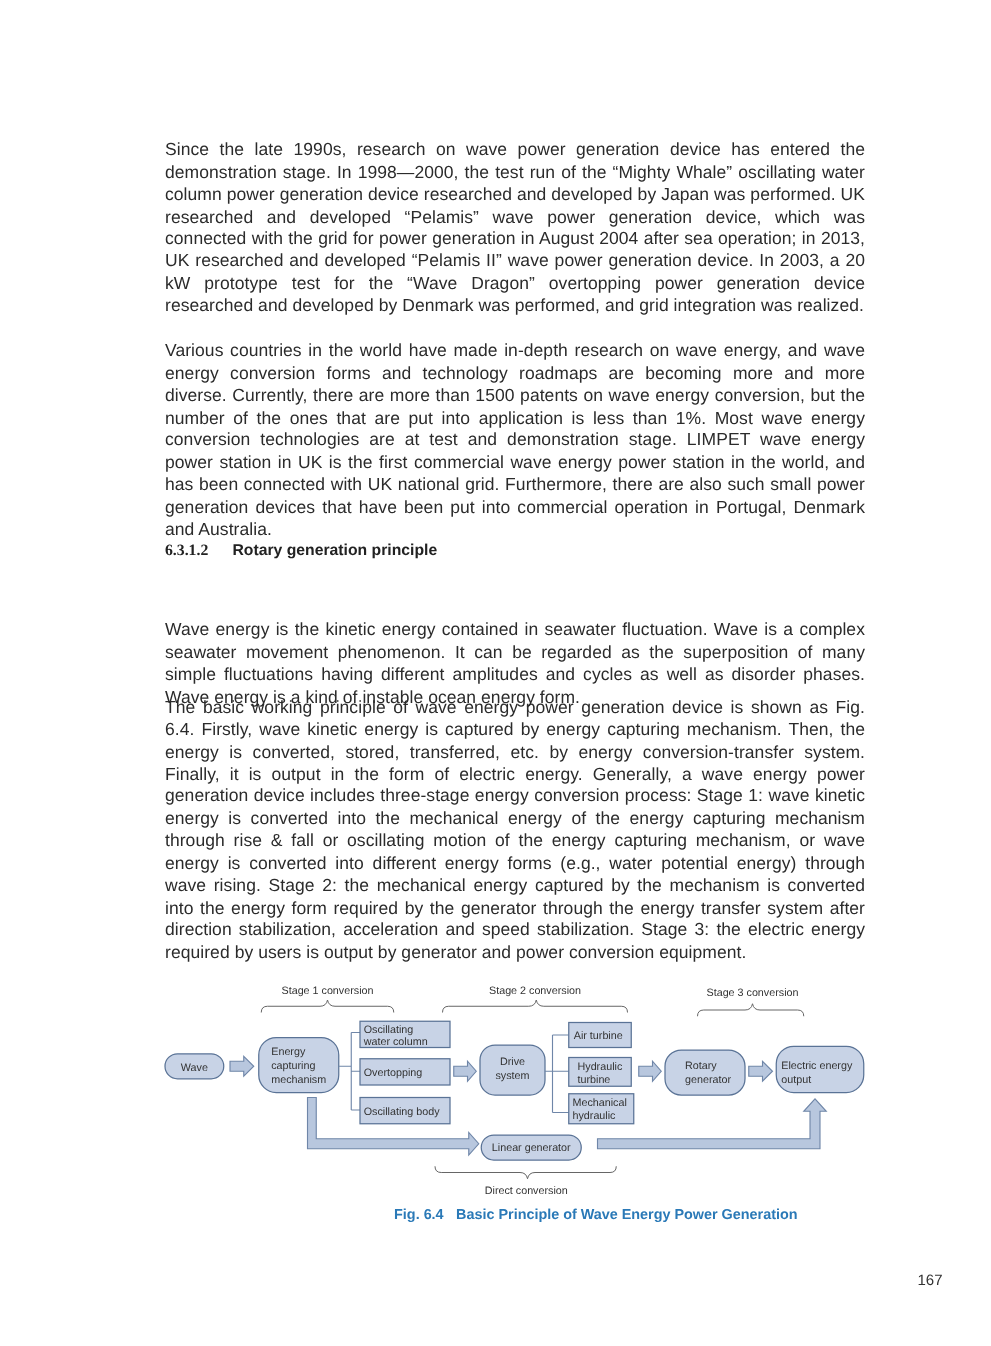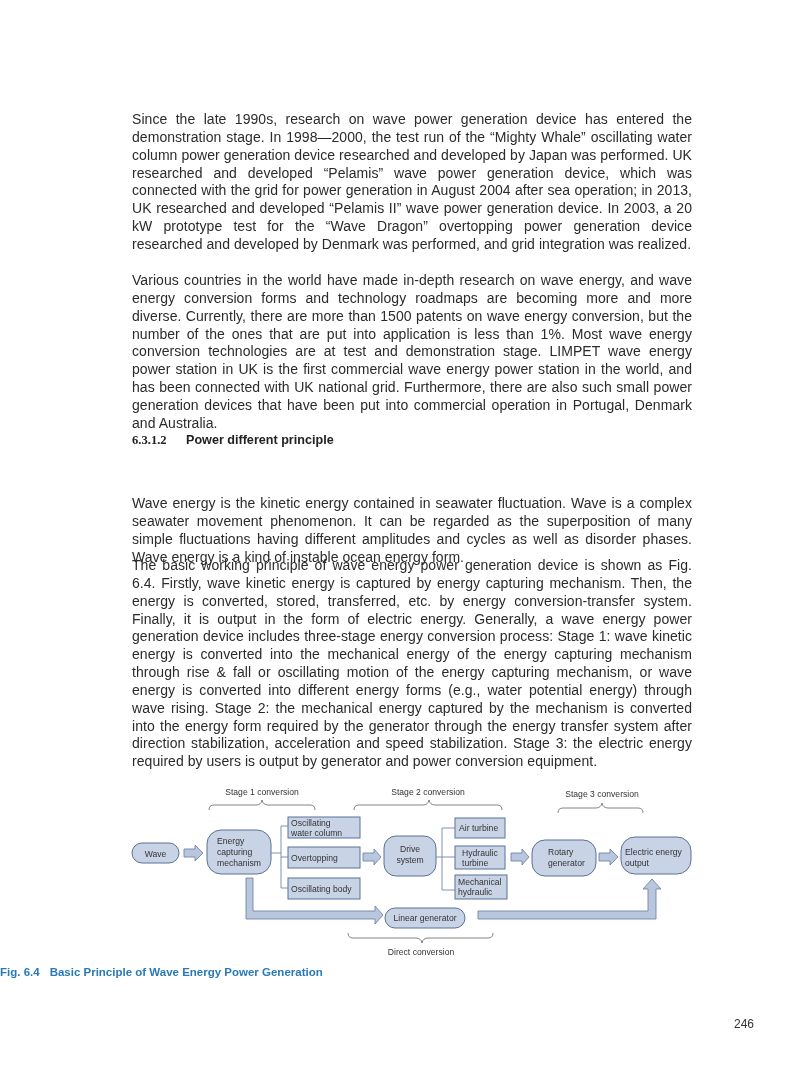--- a/index.html
+++ b/index.html
@@ -6,34 +6,34 @@
   body { width: 793px; height: 1077px; position: relative; overflow: hidden;
          font-family: "Liberation Sans", sans-serif; color: #2b2b2b; }
   .para { position: absolute; left: 132px; width: 560px; font-size: 14px;
           line-height: 17.85px; text-align: justify; margin: 0; letter-spacing: 0.05px; }
   .heading { position: absolute; left: 132px; top: 433px; font-size: 12.6px;
              font-weight: bold; margin: 0; color: #222; }
   .heading .num { display: inline-block; width: 54px; font-family: Liberation Serif, serif; }
   .page-number { position: absolute; left: 734px; top: 1017px; font-size: 12px; color: #333; }
   .figure { position: absolute; left: 0; top: 780px; width: 630px; height: 200px; }
   .figure svg { position: absolute; left: 0; top: 0; }
-  .fig-caption { position: absolute; left: 0; width: 638px; top: 966px; text-align: left;
+  .fig-caption { position: absolute; left: 0; width: 638px; top: 966px; text-align: right;
                  font-size: 11.5px; font-weight: bold; color: #2a79b7; }
   .fig-caption .lbl { margin-right: 10px; }
   .node-text { font-family: "Liberation Sans", sans-serif; font-size: 8.6px; fill: #333; }
   .stage-text { font-family: "Liberation Sans", sans-serif; font-size: 8.6px; fill: #333; }
 </style>
 </head>
 <body>
 
 <p class="para" style="top:111px;">Since the late 1990s, research on wave power generation device has entered the demonstration stage. In 1998—2000, the test run of the “Mighty Whale” oscillating water column power generation device researched and developed by Japan was performed. UK researched and developed “Pelamis” wave power generation device, which was connected with the grid for power generation in August 2004 after sea operation; in 2013, UK researched and developed “Pelamis II” wave power generation device. In 2003, a 20 kW prototype test for the “Wave Dragon” overtopping power generation device researched and developed by Denmark was performed, and grid integration was realized.</p>
 <p class="para" style="top:272px;">Various countries in the world have made in-depth research on wave energy, and wave energy conversion forms and technology roadmaps are becoming more and more diverse. Currently, there are more than 1500 patents on wave energy conversion, but the number of the ones that are put into application is less than 1%. Most wave energy conversion technologies are at test and demonstration stage. LIMPET wave energy power station in UK is the first commercial wave energy power station in the world, and has been connected with UK national grid. Furthermore, there are also such small power generation devices that have been put into commercial operation in Portugal, Denmark and Australia.</p>
 
 <h3 class="heading">
-  <span class="num">6.3.1.2</span><span>Power different principle</span>
+  <span class="num">6.3.1.2</span><span>Rotary generation principle</span>
 </h3>
 
 <p class="para" style="top:495px;">Wave energy is the kinetic energy contained in seawater fluctuation. Wave is a complex seawater movement phenomenon. It can be regarded as the superposition of many simple fluctuations having different amplitudes and cycles as well as disorder phases. Wave energy is a kind of instable ocean energy form.</p>
 <p class="para" style="top:557px;">The basic working principle of wave energy power generation device is shown as Fig. 6.4. Firstly, wave kinetic energy is captured by energy capturing mechanism. Then, the energy is converted, stored, transferred, etc. by energy conversion-transfer system. Finally, it is output in the form of electric energy. Generally, a wave energy power generation device includes three-stage energy conversion process: Stage 1: wave kinetic energy is converted into the mechanical energy of the energy capturing mechanism through rise &amp; fall or oscillating motion of the energy capturing mechanism, or wave energy is converted into different energy forms (e.g., water potential energy) through wave rising. Stage 2: the mechanical energy captured by the mechanism is converted into the energy form required by the generator through the energy transfer system after direction stabilization, acceleration and speed stabilization. Stage 3: the electric energy required by users is output by generator and power conversion equipment.</p>
 
 <div class="figure">
   <svg width="793" height="200" viewBox="0 0 793 200" xmlns="http://www.w3.org/2000/svg">
     <defs>
       <style>
         .nd { fill: #c8d3e6; stroke: #5a7396; stroke-width: 1; }
@@ -144,13 +144,13 @@
       <path class="br" d="M348,153 Q348,158 353,158 L416,158 Q421,158 422,163 Q423,158 428,158 L488,158 Q493,158 493,153"></path>
       <text class="stage-text" x="421" y="175" text-anchor="middle">Direct conversion</text>
     </g>
   </svg>
 </div>
 
 <div class="fig-caption">
   <span class="lbl">Fig. 6.4</span><span>Basic Principle of Wave Energy Power Generation</span>
 </div>
 
-<div class="page-number">246</div>
+<div class="page-number">167</div>
 
 </body></html>

